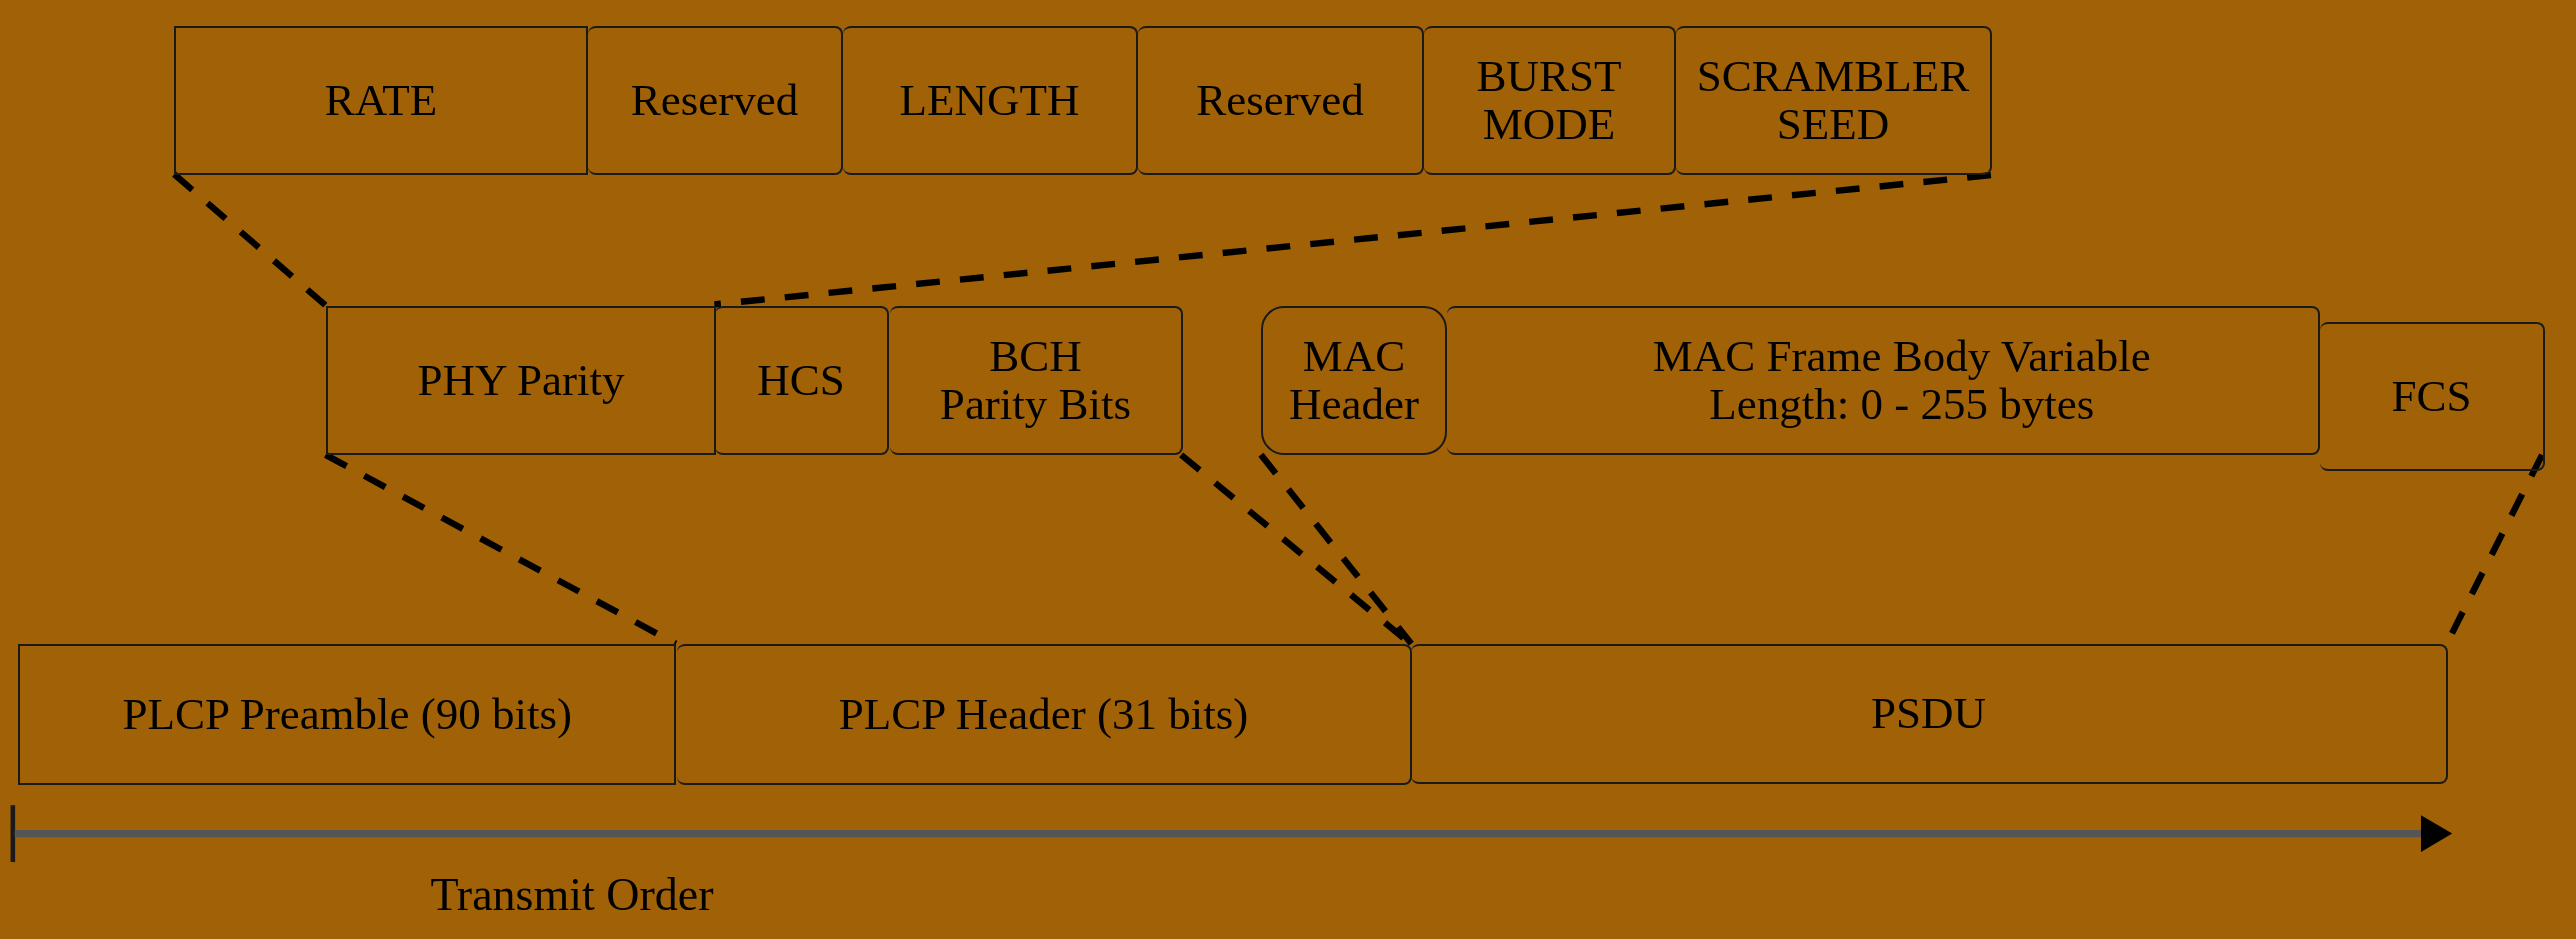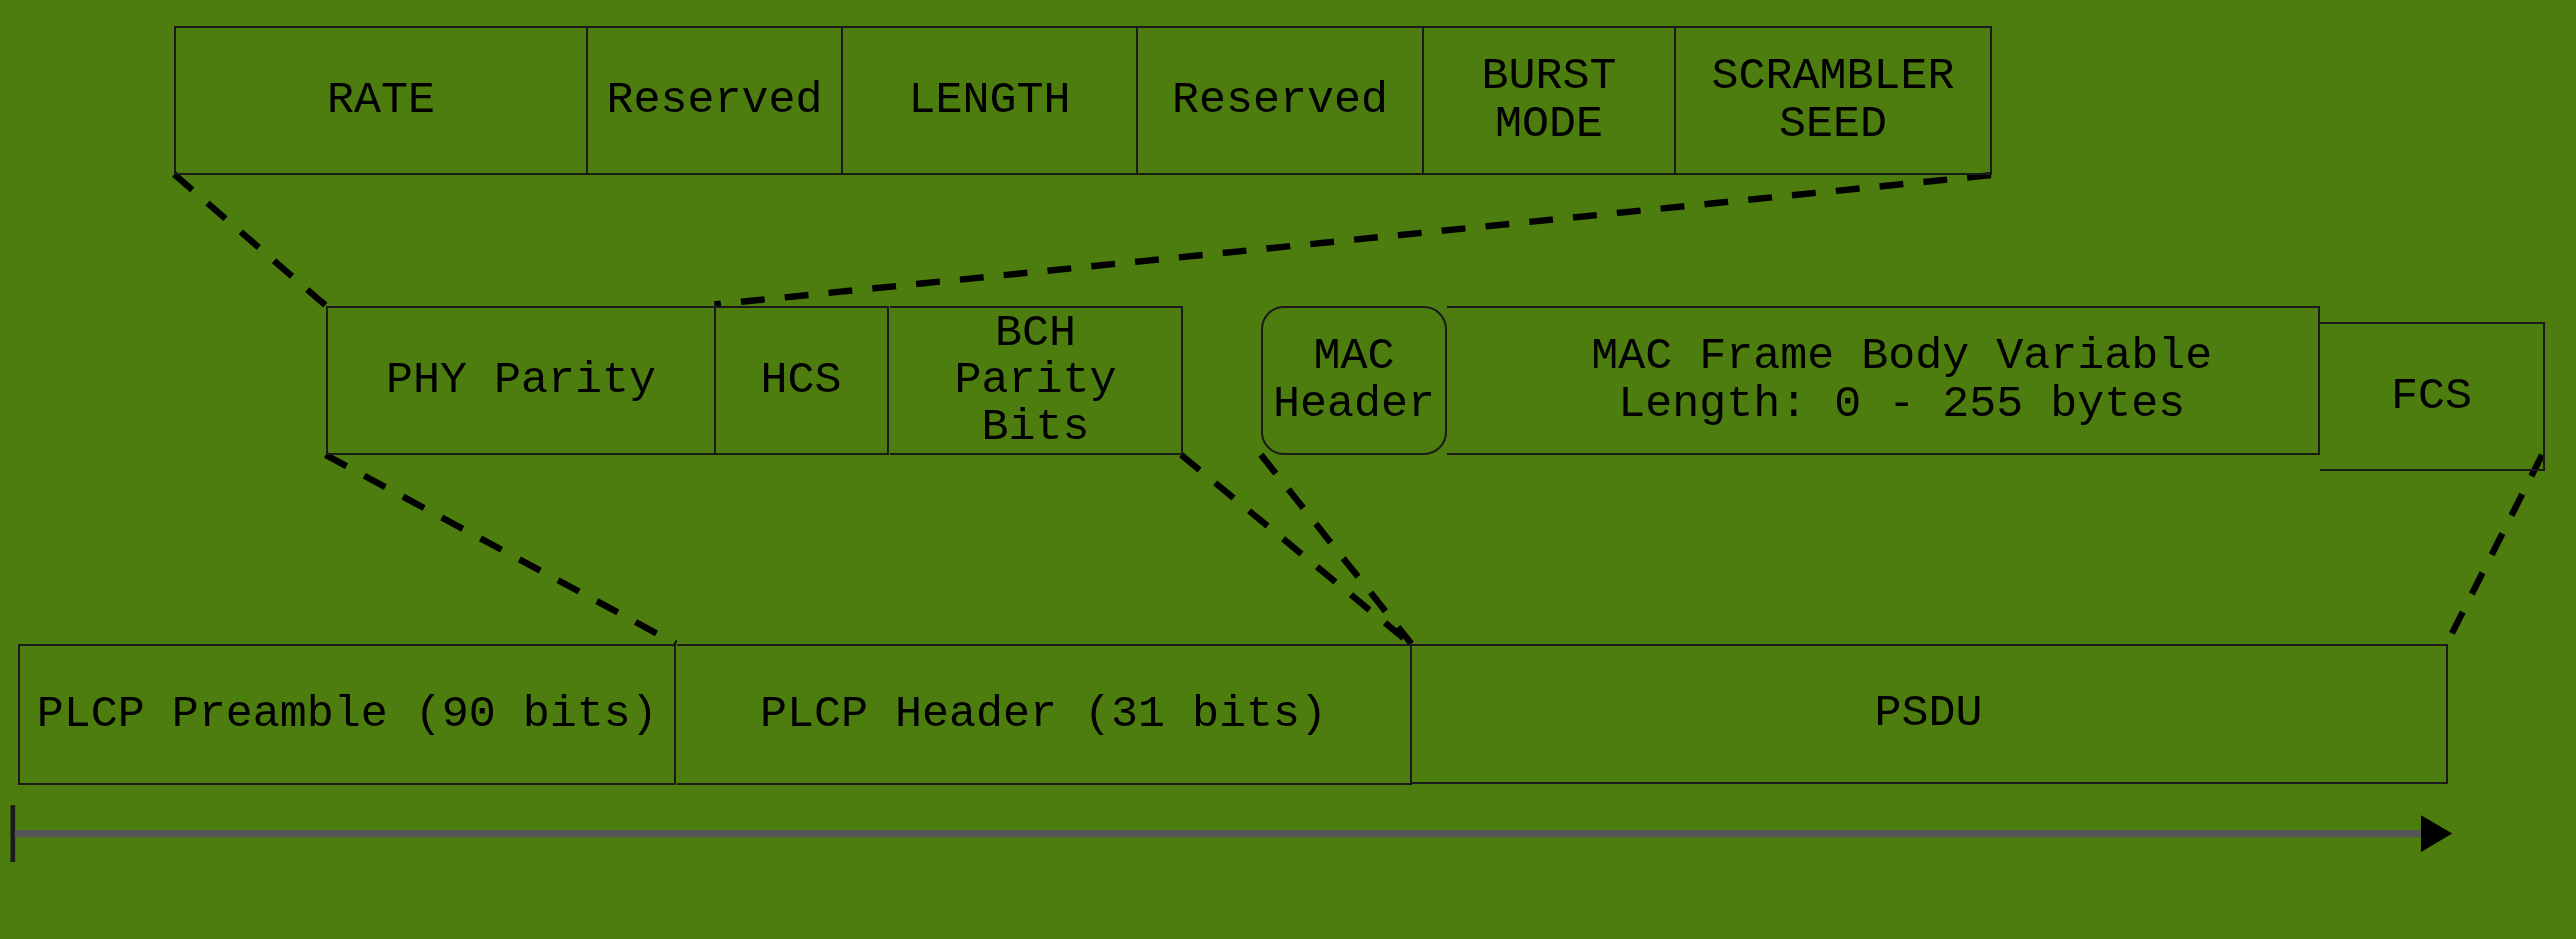--- a/index.html
+++ b/index.html
@@ -5,23 +5,23 @@
 <style>
   html, body {
     margin: 0;
     padding: 0;
     background: #ffffff;
   }
   #stage {
     position: relative;
     width: 2576px;
     height: 940px;
-    background: #4d7c0f;
+    background: #a16207;
     overflow: hidden;
-    font-family: Liberation Mono, monospace;
+    font-family: Liberation Serif, serif;
   }
   svg.layer {
     position: absolute;
     left: 0;
     top: 0;
     width: 2576px;
     height: 940px;
     pointer-events: none;
   }
   .cell {
@@ -30,21 +30,21 @@
     border: 2.8px solid #1a1a1a;
     background: transparent;
     display: flex;
     align-items: center;
     justify-content: center;
     text-align: center;
     line-height: 1.05;
     color: #000000;
     overflow: hidden;
   }
-  .cell.nl { border-left: none; }
+  .cell.nl { border-left: none; border-radius: 8px; }
   .cell span {
     display: block;
     width: 100%;
     padding: 0 5.5px;
     box-sizing: border-box;
   }
   .t-row   { font-size: 45px; }
   .m-row   { font-size: 45px; }
   .b-row   { font-size: 45px; }
   .caption {
@@ -136,15 +136,16 @@
       <span>PLCP Preamble (90 bits)</span>
     </div>
     <div class="cell b-row nl" style="left:677px; top:644px; width:735px; height:141px;">
       <span>PLCP Header (31 bits)</span>
     </div>
     <div class="cell b-row nl" style="left:1411px; top:644px; width:1037px; height:140px;">
       <span>PSDU</span>
     </div>
   </div>
 
+  <div class="caption" style="left:0px; top:868px; width:1144px;">Transmit Order</div>
 
 </div>
 
 
 </body></html>

